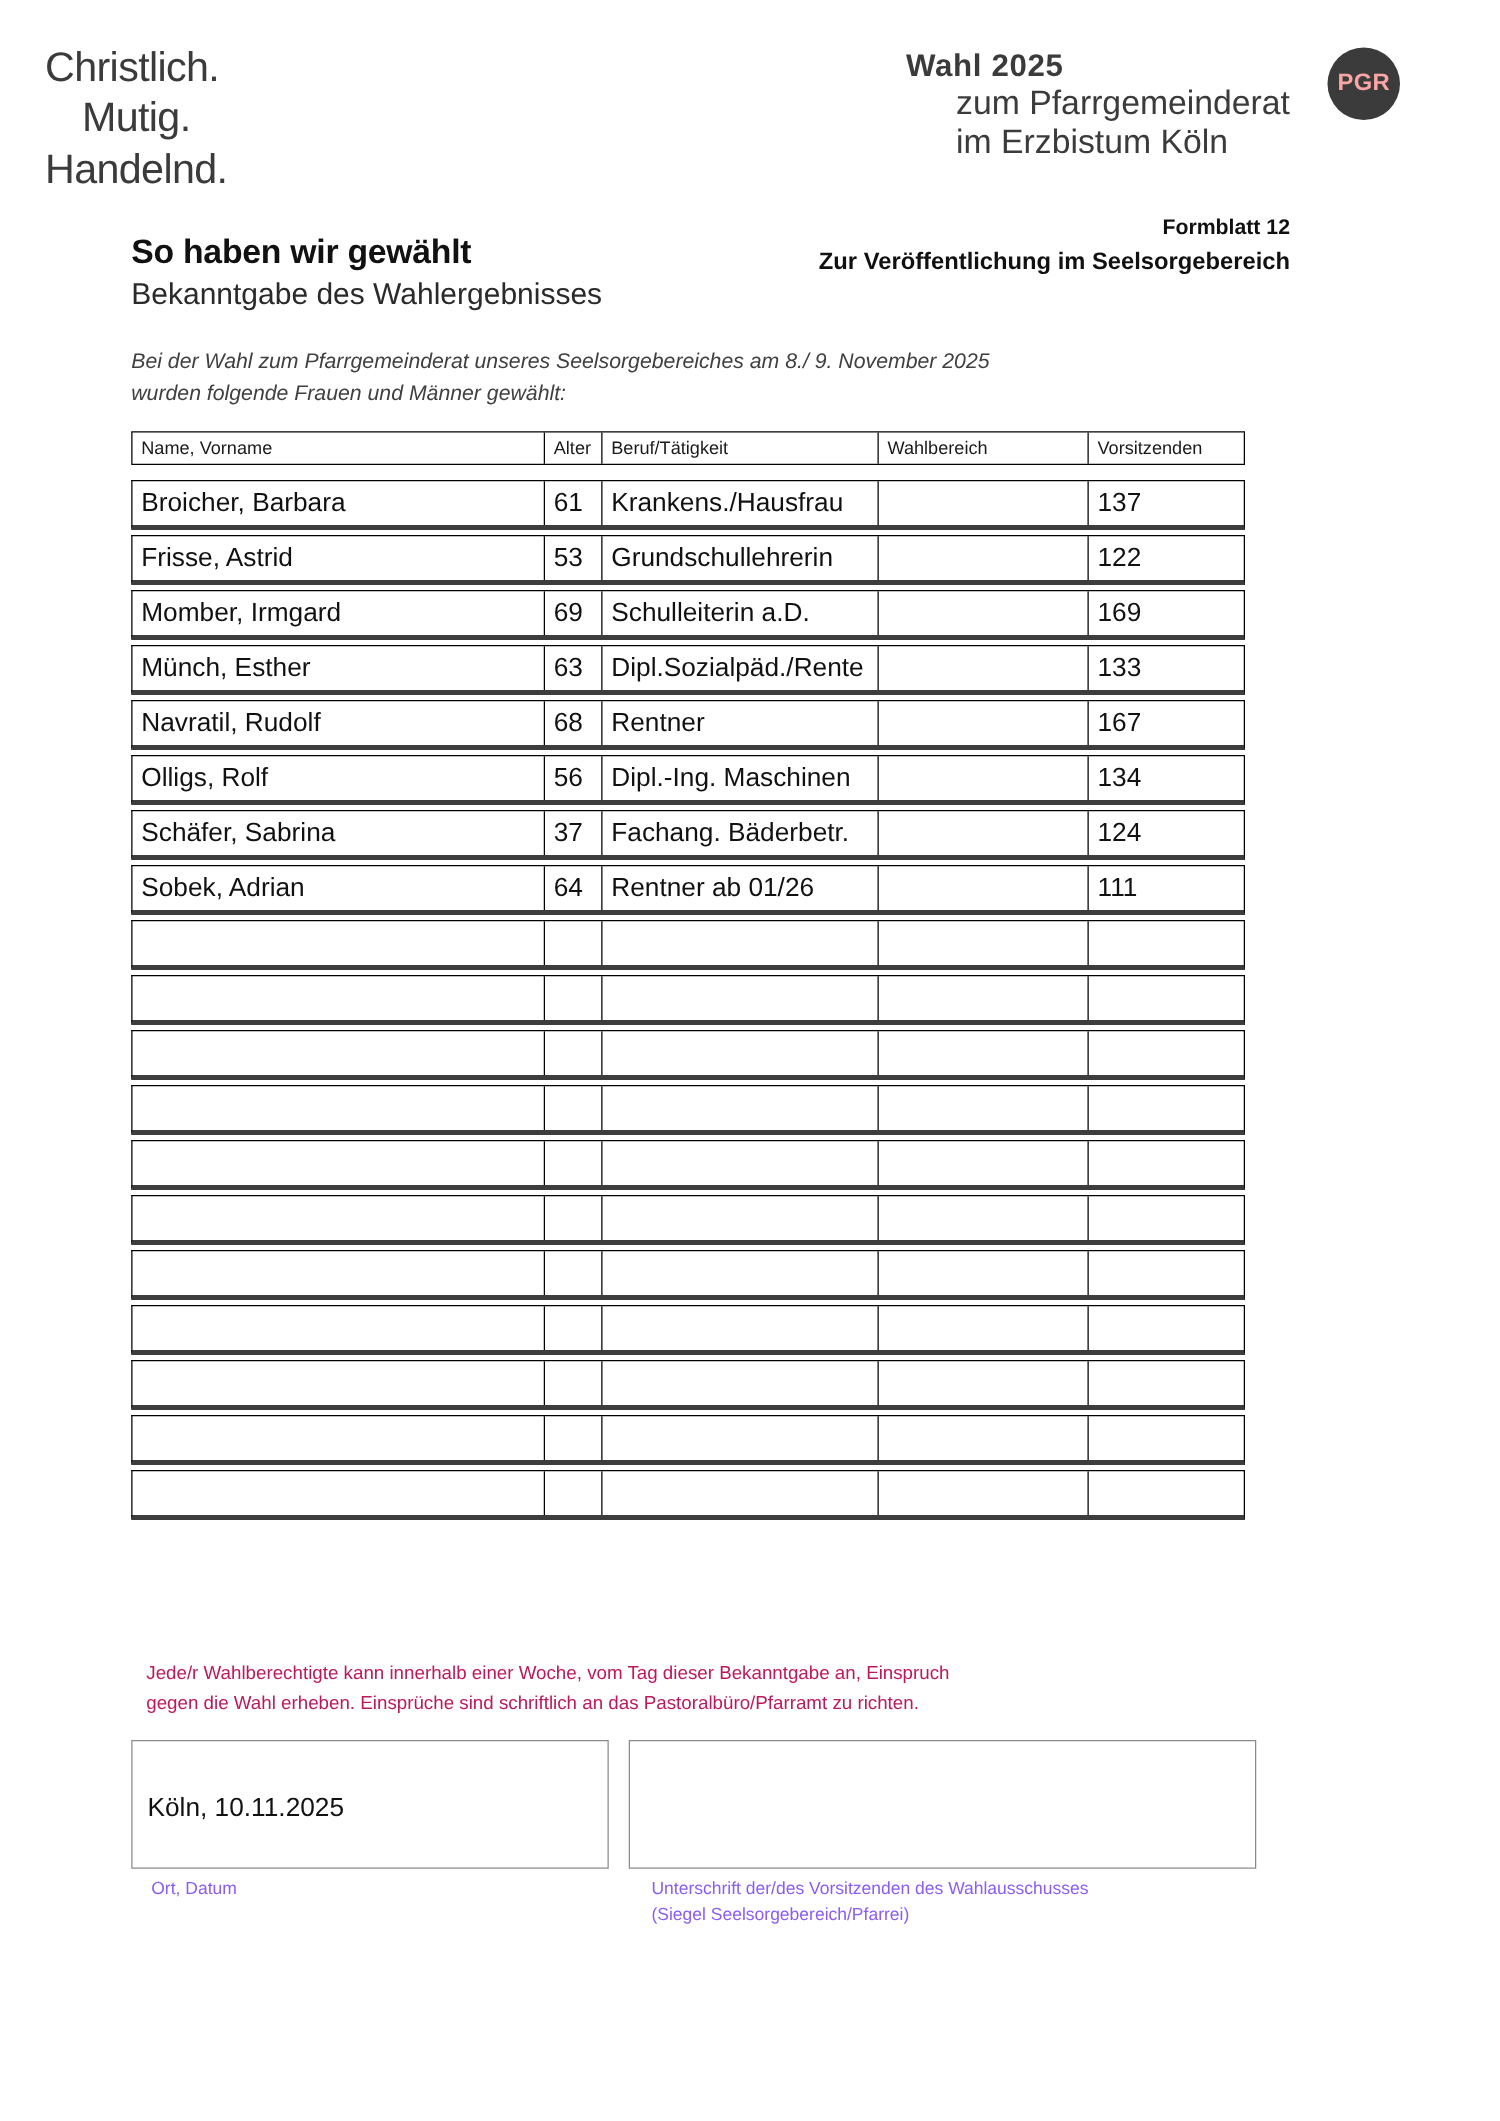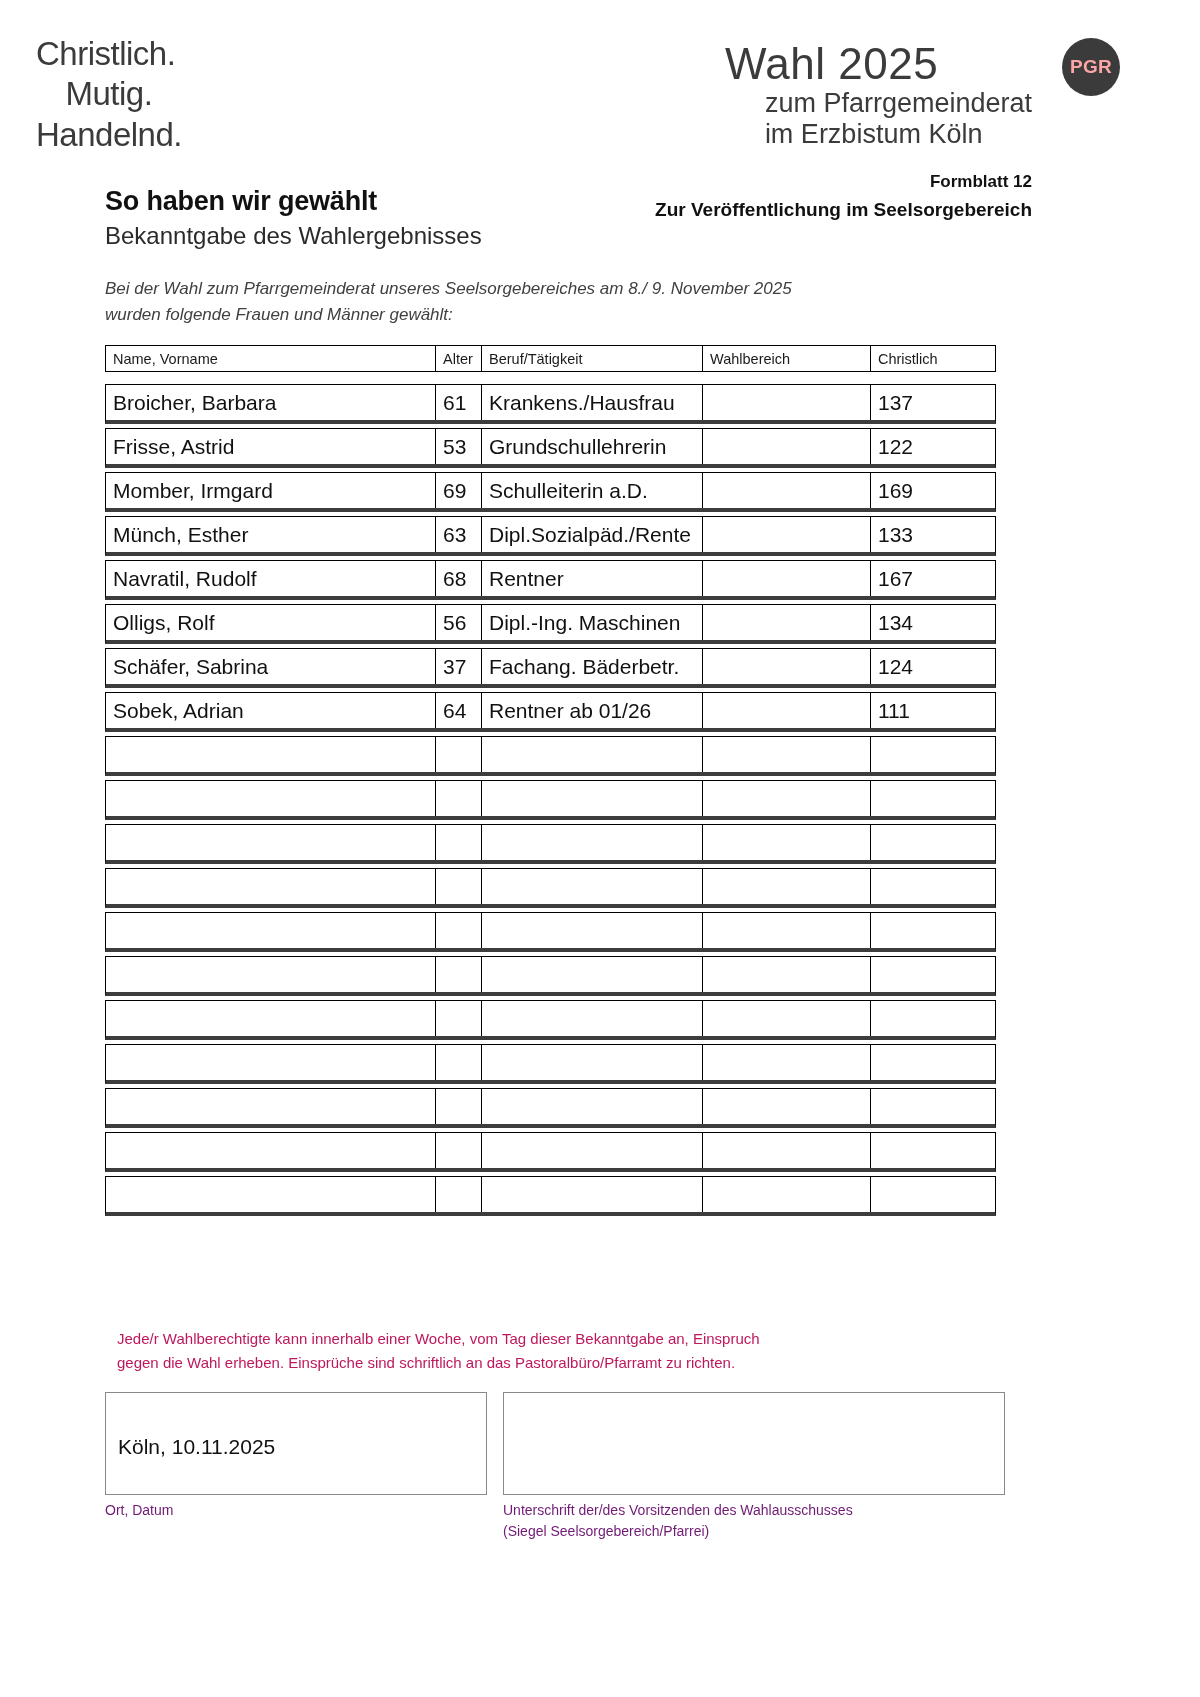--- a/index.html
+++ b/index.html
@@ -36,24 +36,24 @@
   .slogan .l2 { display:block; text-align:center; }
   .slogan .l3 { display:block; text-align:right; }
 
   .wahlblock {
     position: absolute;
     right: 168px; top: 40px;
     text-align: left;
     color: #3b3b3b;
   }
   .wahl-title {
-    font-size: 44px;
+    font-size: 25px;
     line-height: 1.08;
     letter-spacing: 0.5px;
-    font-weight: 400;
+    font-weight: 700;
     white-space: nowrap;
   }
   .wahl-sub {
     font-size: 27px;
     line-height: 1.16;
     font-weight: 400;
     white-space: nowrap;
     margin-left: 40px;
   }
   .pgr-badge {
@@ -204,21 +204,22 @@
   .sig-labels {
     position: absolute;
     left: 105px; top: 1500px;
     width: 900px;
     display: flex;
     gap: 16px;
   }
   .sig-label {
     font-size: 14px;
     line-height: 1.5;
-    color: #701a75;
+    color: #8b5cf6;
+    margin-left: 16px;
   }
   .sig-label.left  { width: 382px; }
   .sig-label.right { width: 502px; }
   .sig-label span { display: block; }
 </style>
 </head>
 <body>
 
 <div class="header">
 
@@ -248,21 +249,21 @@
   <span>Bei der Wahl zum Pfarrgemeinderat unseres Seelsorgebereiches am 8./ 9. November 2025</span>
   <span>wurden folgende Frauen und Männer gewählt:</span>
 </div>
 
 <div class="table-wrap">
   <div class="row head" id="header-row">
       <div class="cell c-name">Name, Vorname</div>
       <div class="cell c-age">Alter</div>
       <div class="cell c-job">Beruf/Tätigkeit</div>
       <div class="cell c-area">Wahlbereich</div>
-      <div class="cell c-votes">Christlich</div>
+      <div class="cell c-votes">Vorsitzenden</div>
     </div>
   <div id="table-body">
       <div class="row data">
         <div class="cell c-name">Broicher, Barbara</div>
         <div class="cell c-age">61</div>
         <div class="cell c-job">Krankens./Hausfrau</div>
         <div class="cell c-area"></div>
         <div class="cell c-votes">137</div>
       </div>
       <div class="row data">

